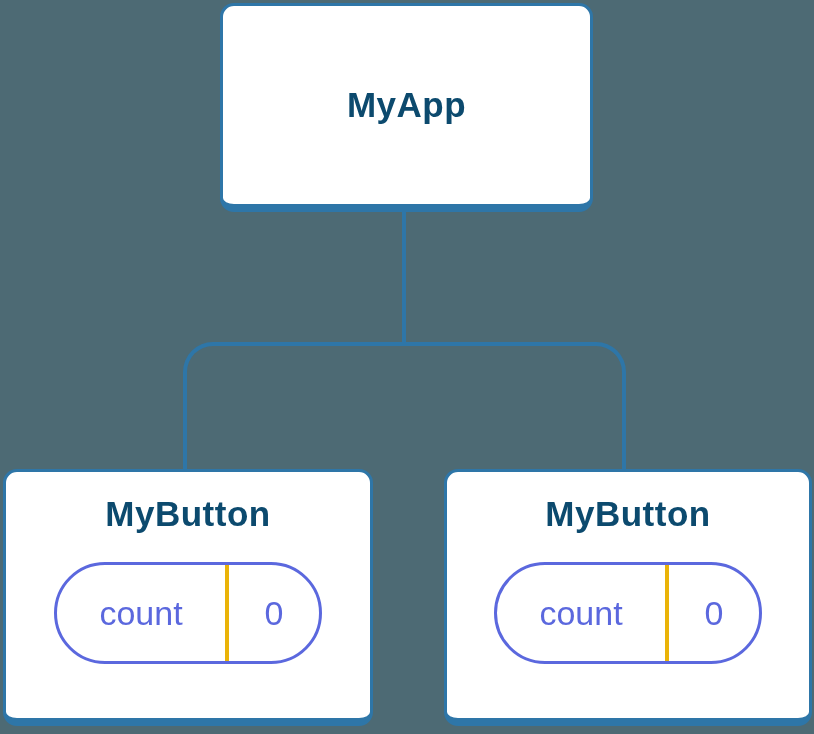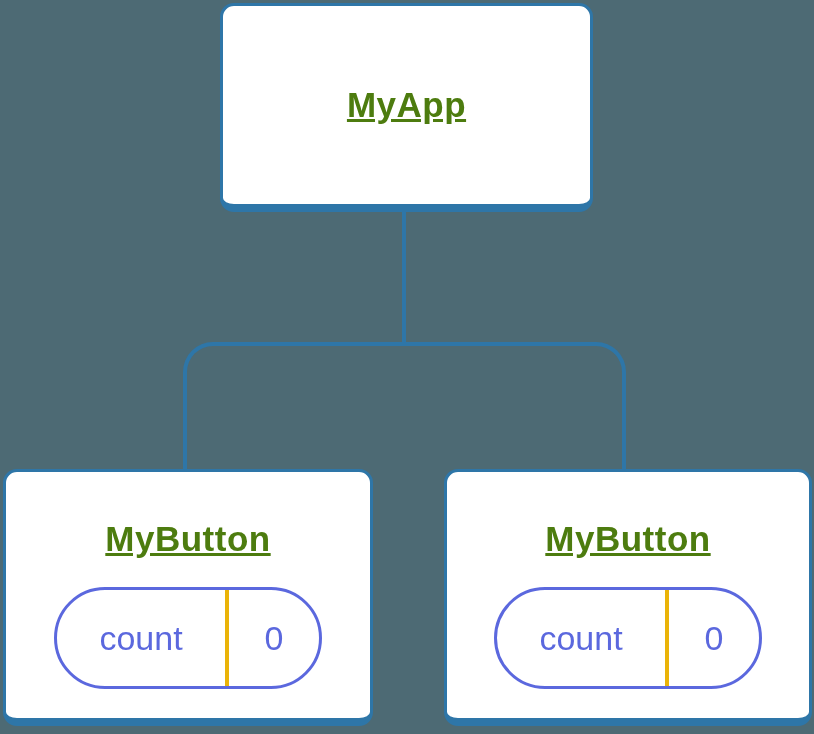--- a/index.html
+++ b/index.html
@@ -22,26 +22,25 @@
   .card-app {
     left: 220px;
     top: 3px;
     width: 373px;
     height: 209px;
     display: flex;
     align-items: center;
     justify-content: center;
   }
   .node-title {
-    color: #4d7c0f;
+    color: #0c4a6e;
     font-size: 35px;
     font-weight: 600;
     letter-spacing: 0.5px;
     line-height: 1.2;
-    text-decoration: underline;
   }
   .stem {
     position: absolute;
     left: 402px;
     top: 210px;
     width: 4px;
     height: 134px;
     background: #2e76a8;
   }
   .bracket {
@@ -55,21 +54,21 @@
     border-bottom: none;
     border-radius: 30px 30px 0 0;
   }
   .card-btn {
     top: 469px;
     width: 370px;
     height: 257px;
     display: flex;
     flex-direction: column;
     align-items: center;
-    padding-top: 46px;
+    padding-top: 21px;
   }
   .card-btn-left  { left: 3px; }
   .card-btn-right { left: 444px; width: 368px; }
   .pill {
     margin-top: 27px;
     width: 268px;
     height: 102px;
     box-sizing: border-box;
     border: 3px solid #5b68de;
     border-radius: 51px;

